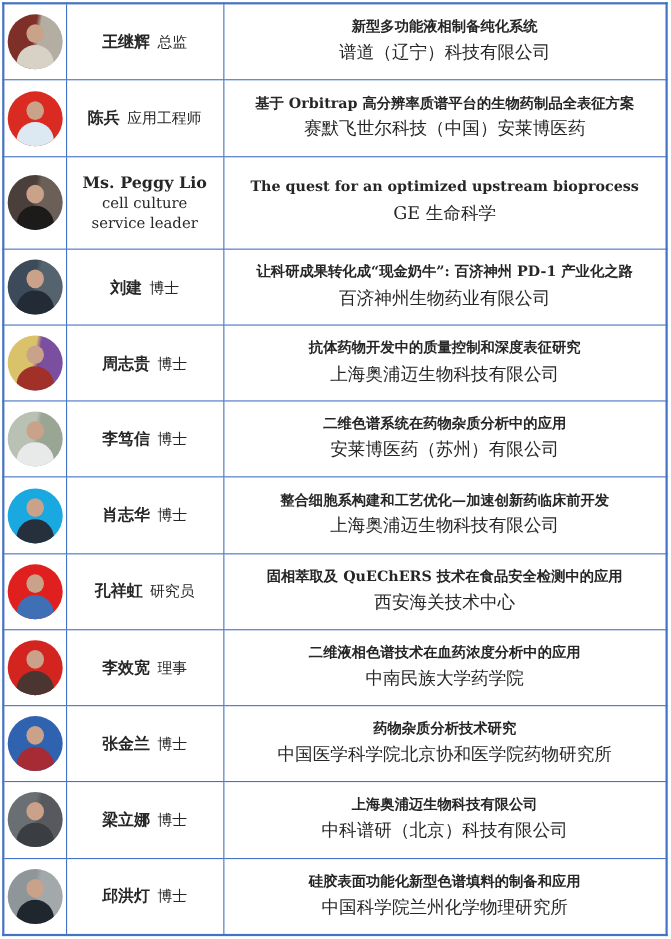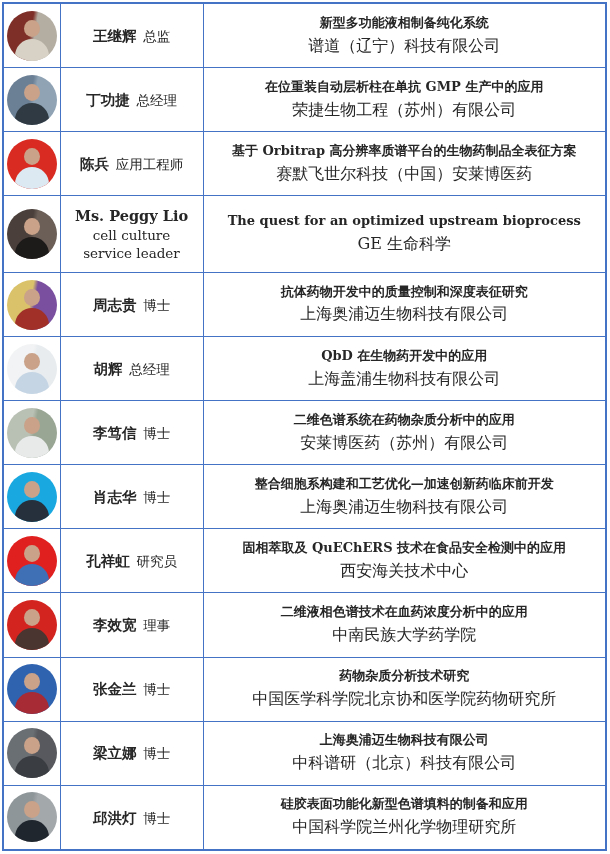--- a/index.html
+++ b/index.html
@@ -75,35 +75,20 @@
     <div class="cell c-who">
       <span class="nm">王继辉</span><span class="ti">总监</span>
     </div>
     <div class="cell c-talk">
       <div class="talk">新型多功能液相制备纯化系统</div>
       <div class="org">谱道（辽宁）科技有限公司</div>
     </div>
   </div>
     <div class="row">
     <div class="cell c-photo">
-      <div class="avatar" style="--bg1: #6b7f95; --bg2: #8fa3b5; --fig: #2f3a42;">
-        <span class="head"></span>
-        <span class="torso"></span>
-      </div>
-    </div>
-    <div class="cell c-who">
-      <span class="nm">丁功捷</span><span class="ti">总经理</span>
-    </div>
-    <div class="cell c-talk">
-      <div class="talk">在位重装自动层析柱在单抗 GMP 生产中的应用</div>
-      <div class="org">荣捷生物工程（苏州）有限公司</div>
-    </div>
-  </div>
-    <div class="row">
-    <div class="cell c-photo">
       <div class="avatar" style="--bg1: #d92b21; --bg2: #d92b21; --fig: #dce9f2;">
         <span class="head"></span>
         <span class="torso"></span>
       </div>
     </div>
     <div class="cell c-who">
       <span class="nm">陈兵</span><span class="ti">应用工程师</span>
     </div>
     <div class="cell c-talk">
       <div class="talk">基于 Orbitrap 高分辨率质谱平台的生物药制品全表征方案</div>
@@ -120,50 +105,50 @@
     <div class="cell c-who">
       <span class="nm">Ms. Peggy Lio</span><span class="ti stack">cell culture service leader</span>
     </div>
     <div class="cell c-talk">
       <div class="talk">The quest for an optimized upstream bioprocess</div>
       <div class="org">GE 生命科学</div>
     </div>
   </div>
     <div class="row">
     <div class="cell c-photo">
+      <div class="avatar" style="--bg1: #3c4a5a; --bg2: #55636f; --fig: #222b36;">
+        <span class="head"></span>
+        <span class="torso"></span>
+      </div>
+    </div>
+    <div class="cell c-who">
+      <span class="nm">刘建</span><span class="ti">博士</span>
+    </div>
+    <div class="cell c-talk">
+      <div class="talk">让科研成果转化成“现金奶牛”: 百济神州 PD-1 产业化之路</div>
+      <div class="org">百济神州生物药业有限公司</div>
+    </div>
+  </div>
+    <div class="row">
+    <div class="cell c-photo">
       <div class="avatar" style="--bg1: #d9c26a; --bg2: #7b4fa0; --fig: #a03028;">
         <span class="head"></span>
         <span class="torso"></span>
       </div>
     </div>
     <div class="cell c-who">
       <span class="nm">周志贵</span><span class="ti">博士</span>
     </div>
     <div class="cell c-talk">
       <div class="talk">抗体药物开发中的质量控制和深度表征研究</div>
       <div class="org">上海奥浦迈生物科技有限公司</div>
     </div>
   </div>
     <div class="row">
     <div class="cell c-photo">
-      <div class="avatar" style="--bg1: #f2f3f4; --bg2: #e8ecef; --fig: #c5d5e4;">
-        <span class="head"></span>
-        <span class="torso"></span>
-      </div>
-    </div>
-    <div class="cell c-who">
-      <span class="nm">胡辉</span><span class="ti">总经理</span>
-    </div>
-    <div class="cell c-talk">
-      <div class="talk">QbD 在生物药开发中的应用</div>
-      <div class="org">上海盖浦生物科技有限公司</div>
-    </div>
-  </div>
-    <div class="row">
-    <div class="cell c-photo">
       <div class="avatar" style="--bg1: #b9c0b4; --bg2: #9aa694; --fig: #e8eaea;">
         <span class="head"></span>
         <span class="torso"></span>
       </div>
     </div>
     <div class="cell c-who">
       <span class="nm">李笃信</span><span class="ti">博士</span>
     </div>
     <div class="cell c-talk">
       <div class="talk">二维色谱系统在药物杂质分析中的应用</div>

